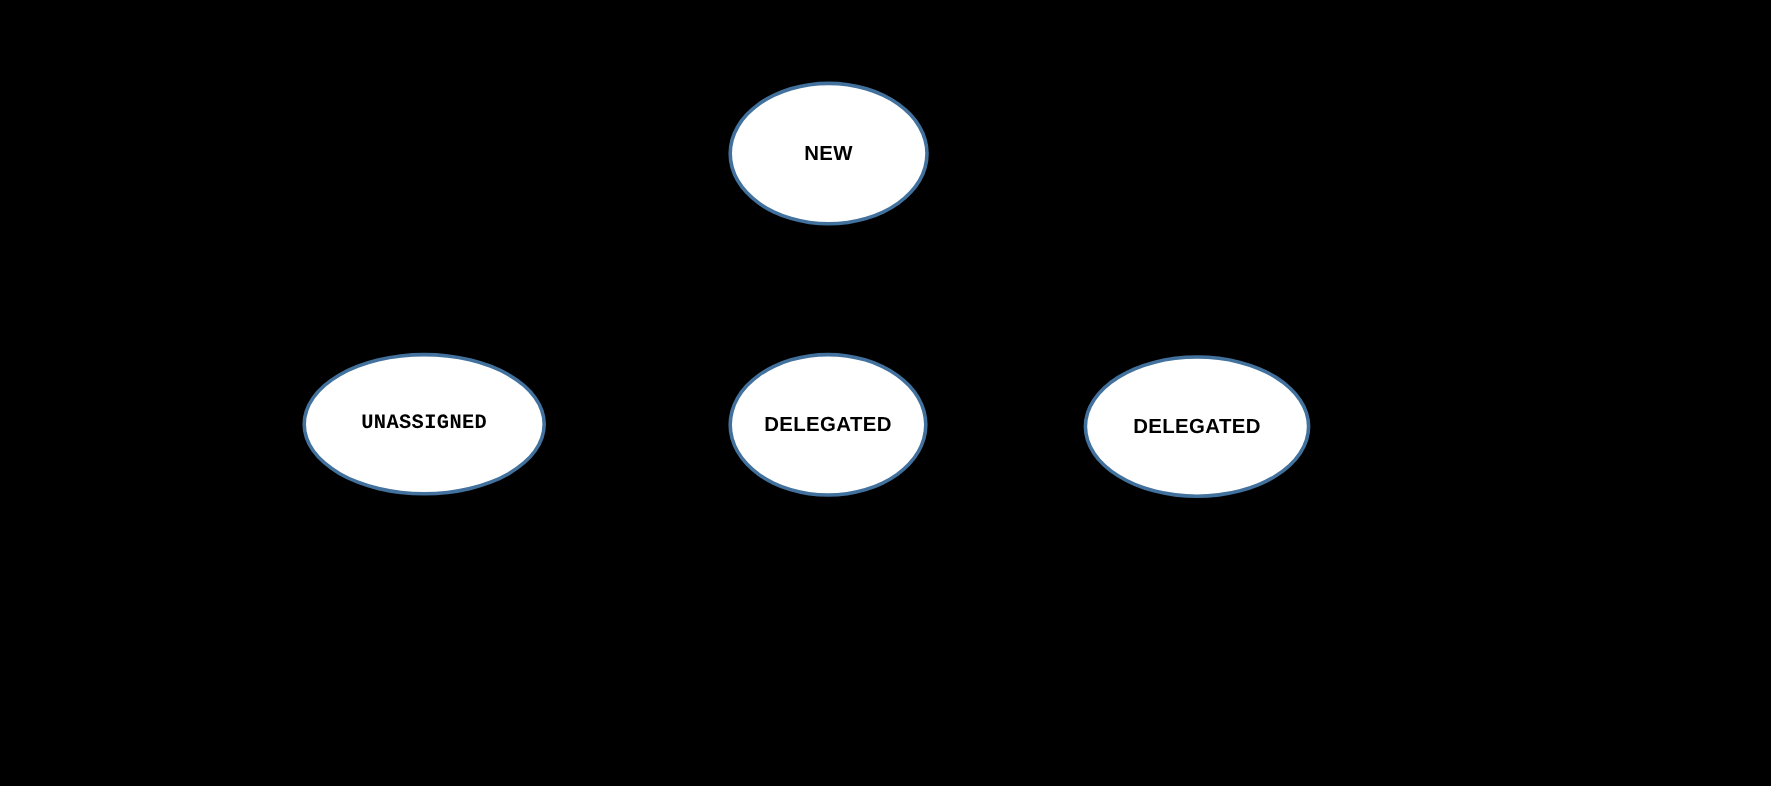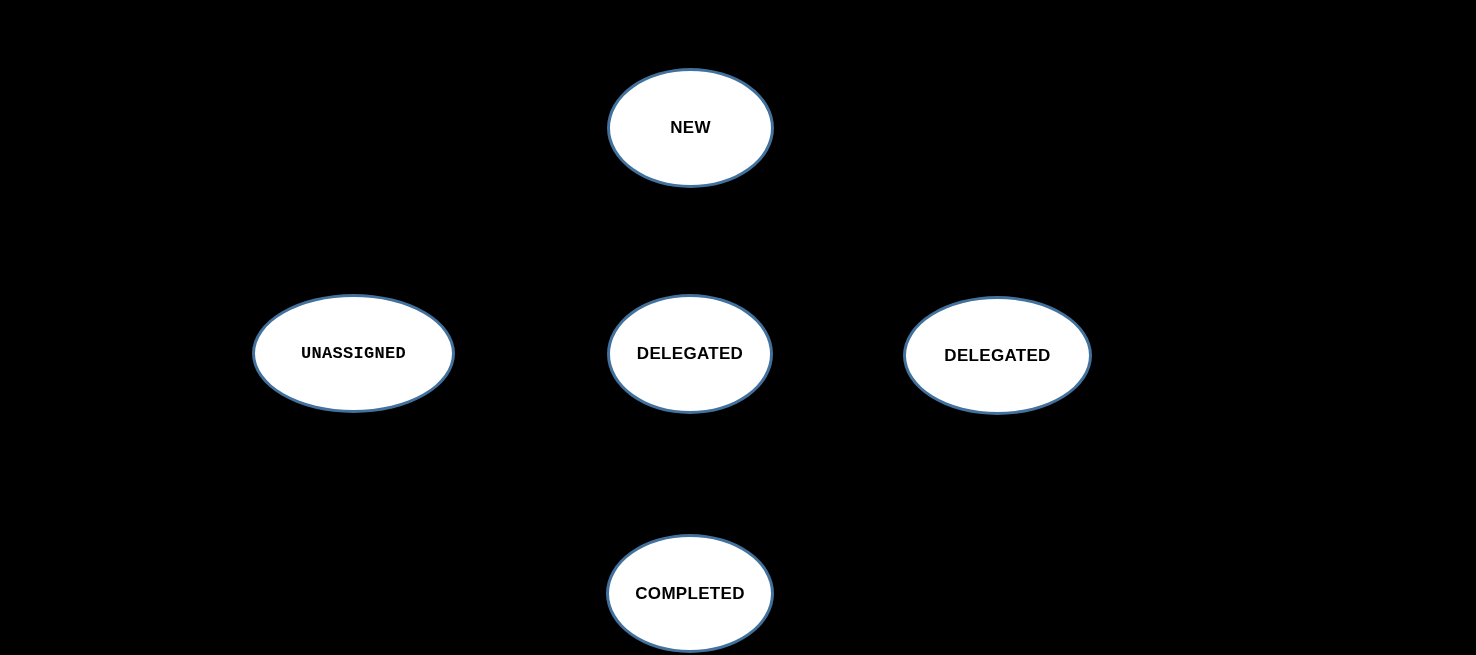--- a/index.html
+++ b/index.html
@@ -53,17 +53,14 @@
   </div>
 
   <div class="state-node node-assigned">
     <span class="state-label">DELEGATED</span>
   </div>
 
   <div class="state-node node-delegated">
     <span class="state-label">DELEGATED</span>
   </div>
 
-  <div class="state-node node-completed">
-    <span class="state-label">COMPLETED</span>
-  </div>
 
 </div>
 
 </body></html>

